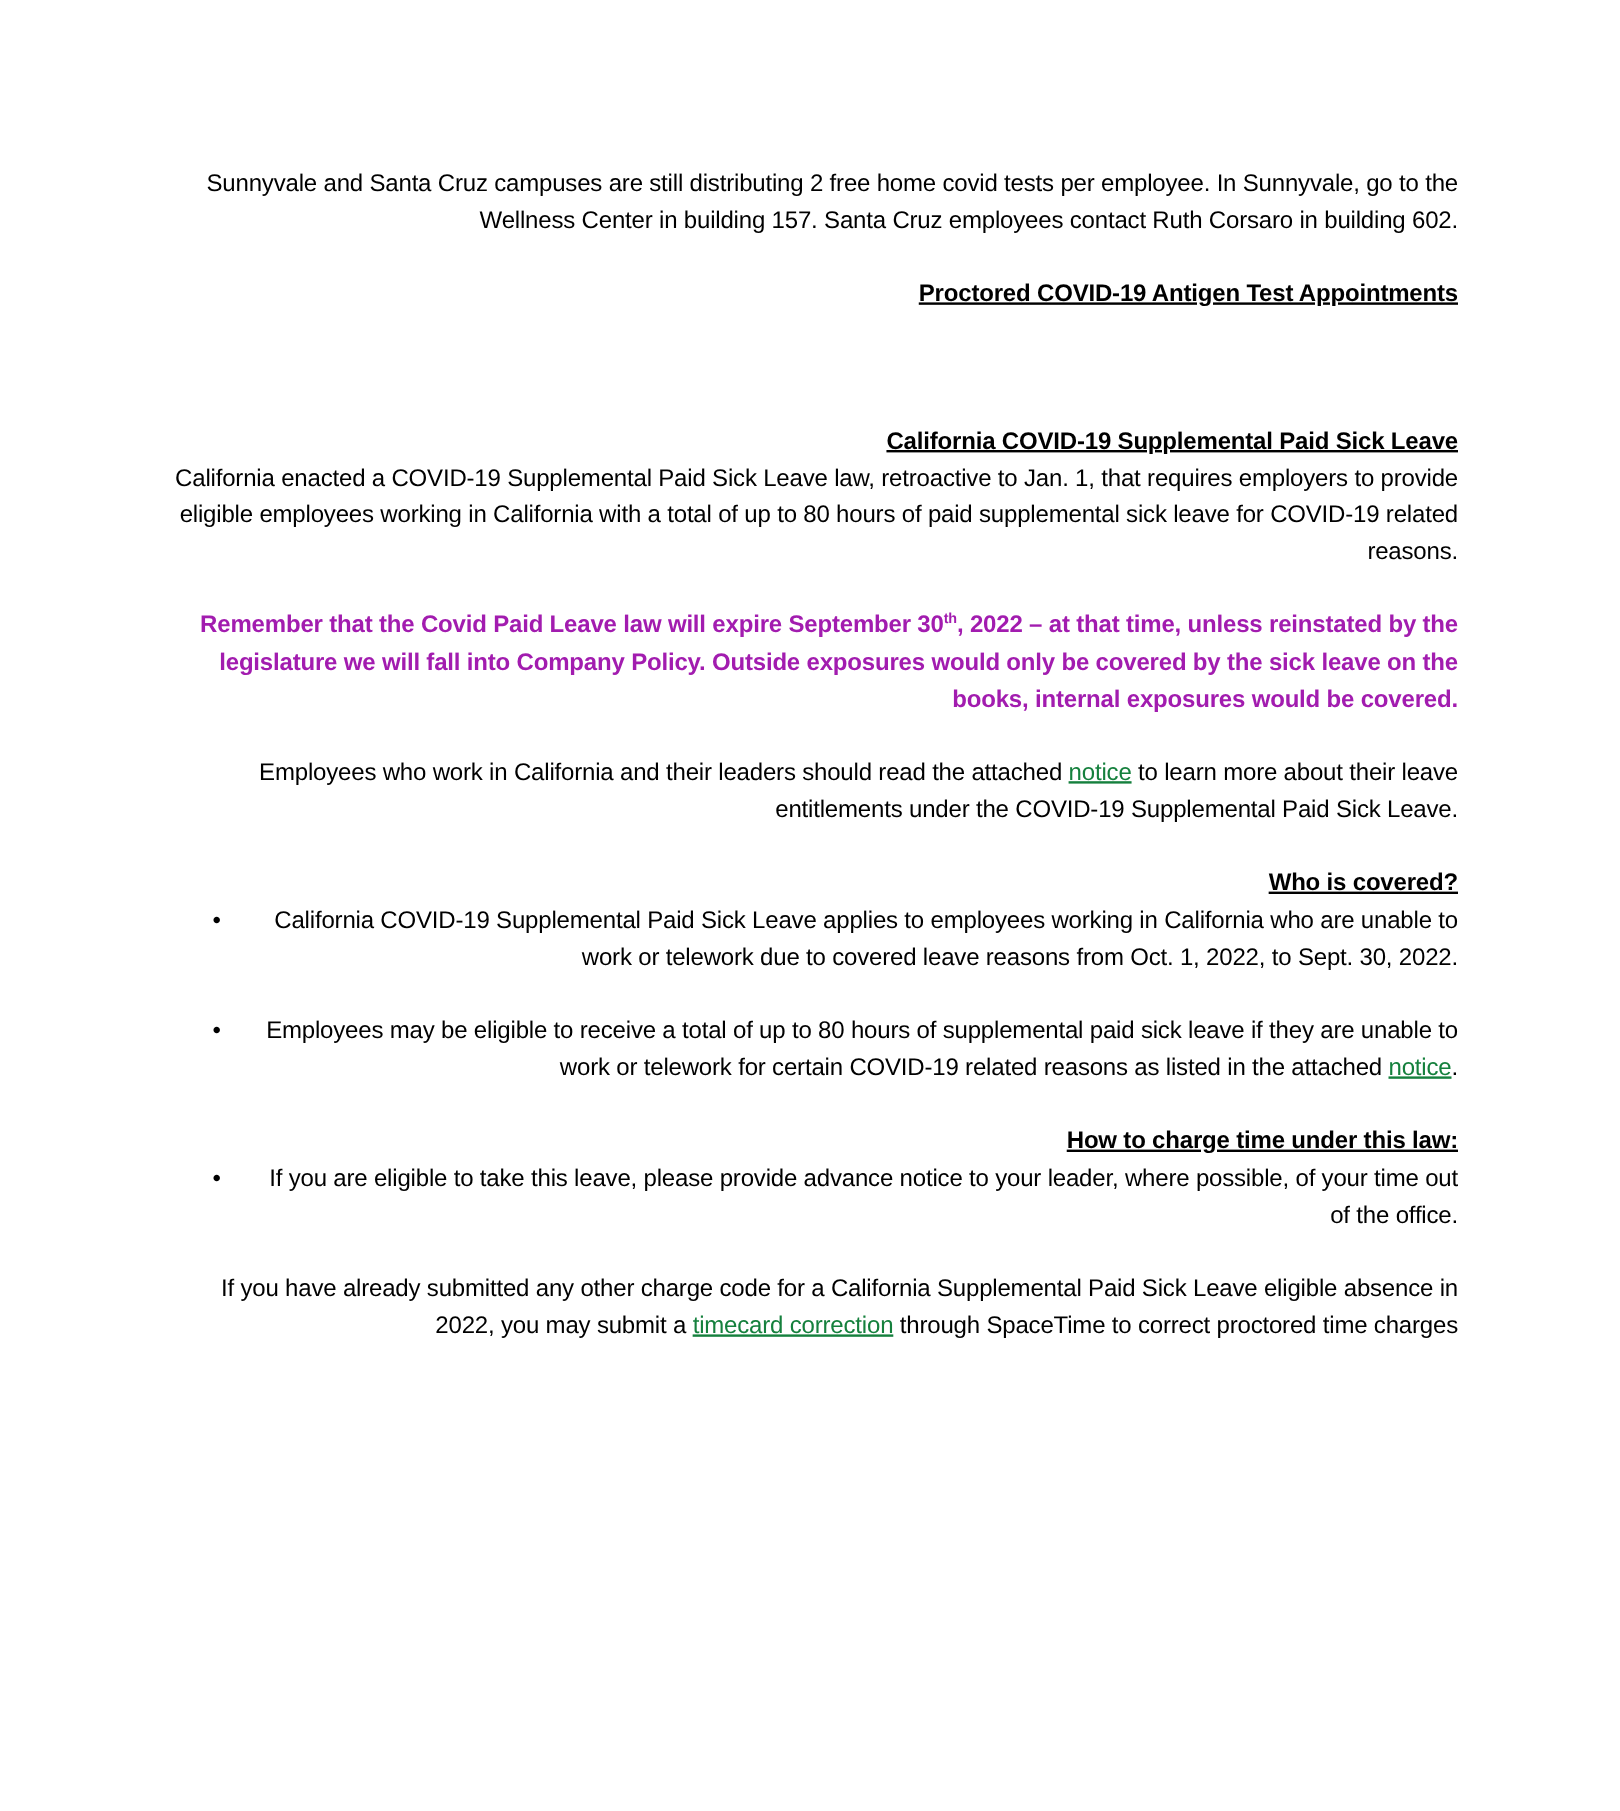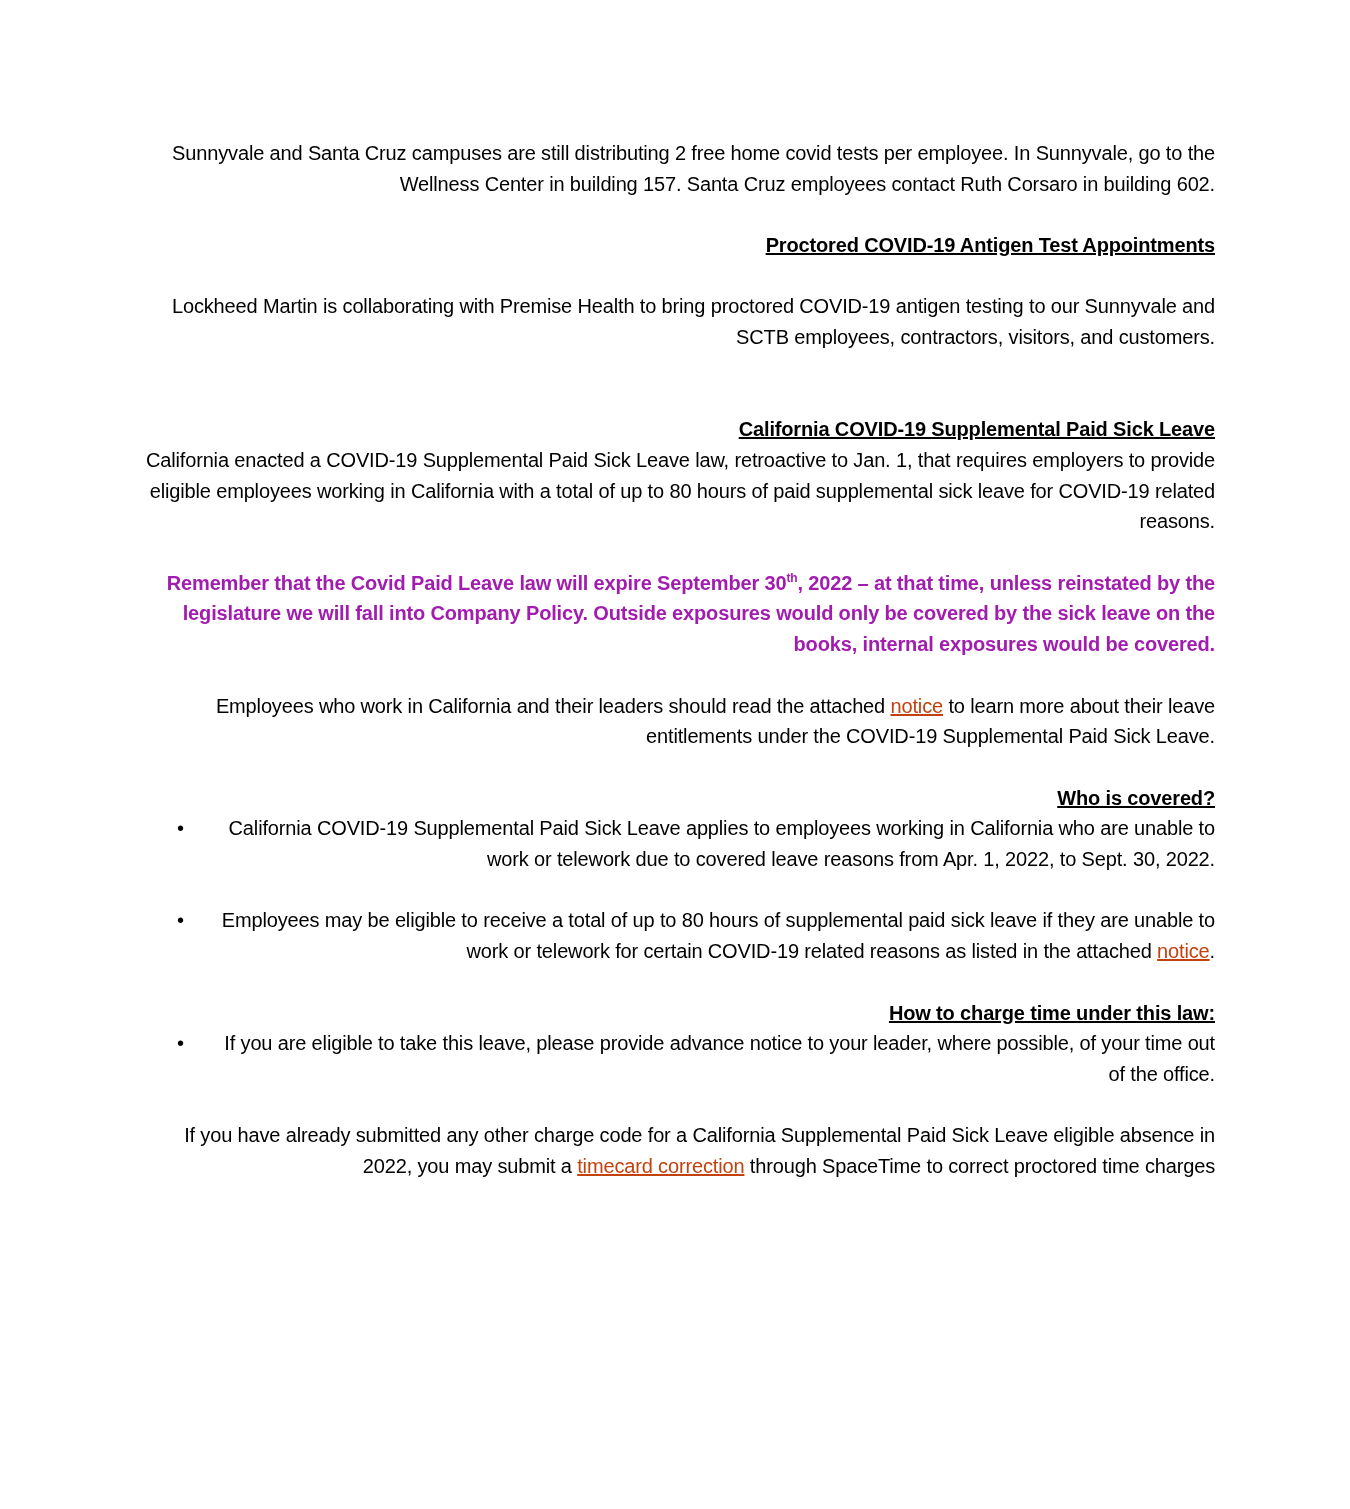--- a/index.html
+++ b/index.html
@@ -9,55 +9,54 @@
       color: #000000;
     }
     .page {
       position: absolute; left: 135px; top: 138px; width: 1080px;
       font-size: 20px; line-height: 30.7px; letter-spacing: -0.15px; text-align: right;
     }
     p { margin: 0; }
     .gap { height: 30.7px; }
     .heading { font-weight: bold; text-decoration: underline; }
     .alert { color: #a21caf; font-weight: bold; }
-    a { color: #c2410c; }
+    a { color: #15803d; }
     sup { font-size: 12px; line-height: 0; vertical-align: super; }
     ul { margin: 0; padding: 0; list-style: none; }
     li { position: relative; padding-left: 83px; }
     li .bullet {
       position: absolute; left: 42px; top: 0; font-size: 20px;
     }
   </style>
 </head>
 <body>
 
 <div class="page">
 
   <p>Sunnyvale and Santa Cruz campuses are still distributing 2 free home covid tests per employee. In Sunnyvale, go to the Wellness Center in building 157. Santa Cruz employees contact Ruth Corsaro in building 602.</p>
   <div class="gap"></div>
 
   <p class="heading">Proctored COVID-19 Antigen Test Appointments</p>
   <div class="gap"></div>
-  <p>Lockheed Martin is collaborating with Premise Health to bring proctored COVID-19 antigen testing to our Sunnyvale and SCTB employees, contractors, visitors, and customers.</p>
   <div class="gap"></div>
   <div class="gap"></div>
 
   <p class="heading">California COVID-19 Supplemental Paid Sick Leave</p>
   <p>California enacted a COVID-19 Supplemental Paid Sick Leave law, retroactive to Jan. 1, that requires employers to provide eligible employees working in California with a total of up to 80 hours of paid supplemental sick leave for COVID-19 related reasons.</p>
   <div class="gap"></div>
 
   <p class="alert"><span>Remember that the Covid Paid Leave law will expire September 30</span><sup>th</sup><span>, 2022 – at that time, unless reinstated by the legislature we will fall into Company Policy. Outside exposures would only be covered by the sick leave on the books, internal exposures would be covered.</span></p>
   <div class="gap"></div>
 
   <p><span>Employees who work in California and their leaders should read the attached </span><a href="#">notice</a><span> to learn more about their leave entitlements under the COVID-19 Supplemental Paid Sick Leave.</span></p>
   <div class="gap"></div>
 
   <p class="heading">Who is covered?</p>
   <ul>
-    <li><span class="bullet">•</span><span>California COVID-19 Supplemental Paid Sick Leave applies to employees working in California who are unable to work or telework due to covered leave reasons from Apr. 1, 2022, to Sept. 30, 2022.</span></li>
+    <li><span class="bullet">•</span><span>California COVID-19 Supplemental Paid Sick Leave applies to employees working in California who are unable to work or telework due to covered leave reasons from Oct. 1, 2022, to Sept. 30, 2022.</span></li>
   </ul>
   <div class="gap"></div>
 
   <ul>
     <li><span class="bullet">•</span><span>Employees may be eligible to receive a total of up to 80 hours of supplemental paid sick leave if they are unable to work or telework for certain COVID-19 related reasons as listed in the attached </span><a href="#">notice</a><span>.</span></li>
   </ul>
   <div class="gap"></div>
 
   <p class="heading">How to charge time under this law:</p>
   <ul>

